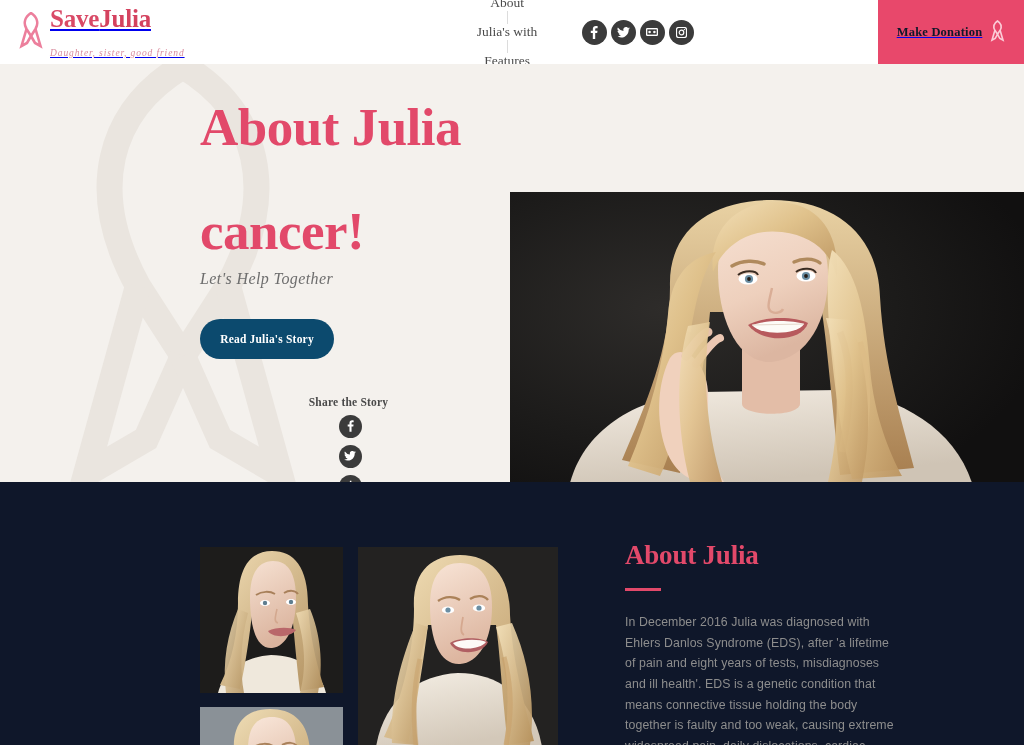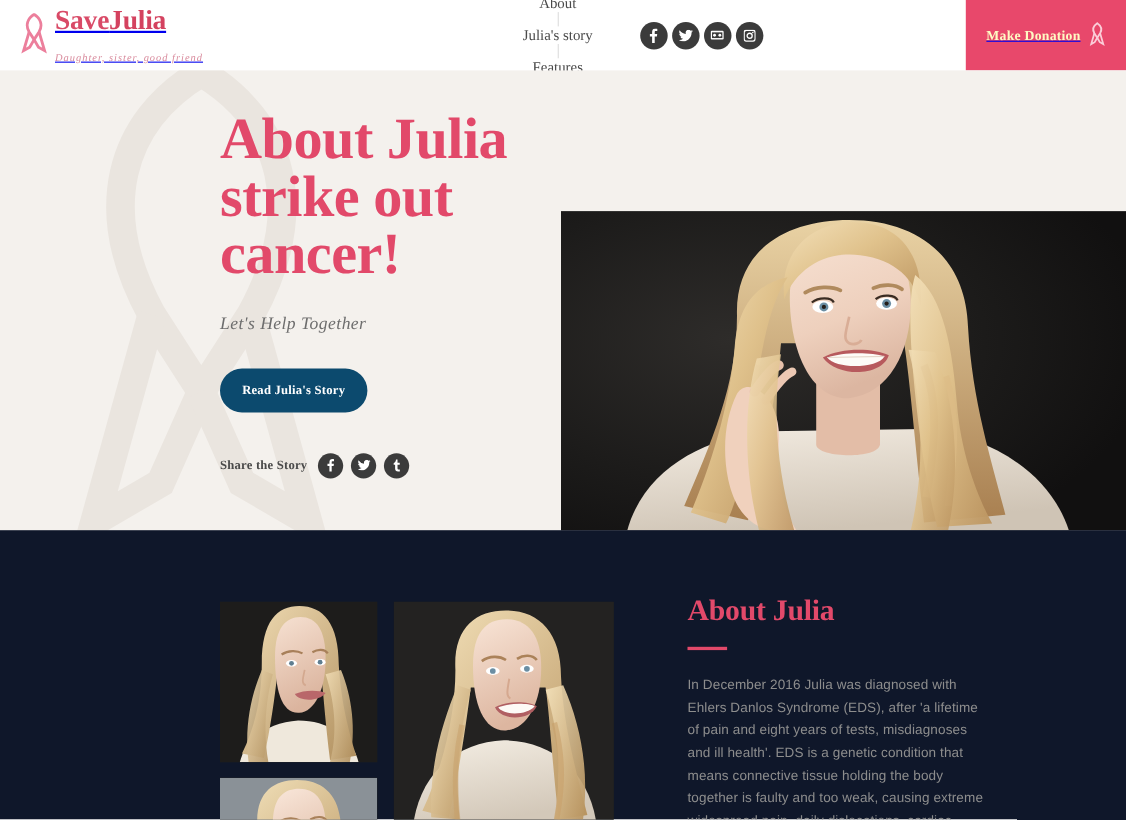--- a/index.html
+++ b/index.html
@@ -71,21 +71,21 @@
   .donate-btn {
     position: absolute; right: 0; top: 0;
     width: 146px; height: 64px;
     background: #e8486b;
     display: flex; align-items: center; justify-content: center;
     gap: 8px;
     cursor: pointer;
   }
   .donate-label {
     font-family: "Liberation Serif", serif;
-    font-size: 12.5px; font-weight: bold; color: #fef9c3;
+    font-size: 12.5px; font-weight: bold; color: #0f172a;
     letter-spacing: 0.2px;
   }
   .donate-ribbon { width: 15px; height: 24px; }
 
   
   .hero {
     position: relative;
     width: 1024px; height: 418px;
     background: #f4f1ed;
     overflow: hidden;
@@ -103,21 +103,21 @@
   }
   .hero-h1 {
     font-family: "Liberation Serif", serif;
     font-weight: bold;
     font-size: 53px;
     line-height: 0.98;
     color: #e2496a;
     letter-spacing: -0.5px;
   }
   .hero-sub {
-    margin-top: 28px;
+    margin-top: 12px;
     font-family: "Liberation Serif", serif;
     font-style: italic;
     font-size: 16px;
     color: #6d6d6d;
     letter-spacing: 0.4px;
   }
   .hero-cta {
     display: inline-flex; align-items: center; justify-content: center;
     margin-top: 31px;
     width: 134px; height: 40px;
@@ -126,20 +126,21 @@
     color: #ffffff;
     font-family: "Liberation Serif", serif;
     font-weight: bold;
     font-size: 11.5px;
     letter-spacing: 0.2px;
     border: none; cursor: pointer;
   }
   .share-row {
     display: flex; align-items: center; gap: 7px;
     margin-top: 37px;
+    flex-direction: column;
   }
   .share-label {
     font-family: "Liberation Serif", serif;
     font-weight: bold;
     font-size: 11.5px;
     color: #4a4a4a;
     letter-spacing: 0.2px;
     margin-right: 3px;
   }
   .share-row .soc { width: 23px; height: 23px; }
@@ -205,21 +206,21 @@
       <span class="logo-title"><span>Save</span><span class="lt-b">Julia</span></span>
       <span class="logo-tag">Daughter, sister, good friend</span>
     </span>
   </a>
 
   <nav class="nav">
     <a class="nav-item active" href="#">Home</a>
     <span class="nav-sep"></span>
     <a class="nav-item" href="#">About</a>
     <span class="nav-sep"></span>
-    <a class="nav-item" href="#">Julia's story</a>
+    <a class="nav-item" href="#">Julia's with</a>
     <span class="nav-sep"></span>
     <a class="nav-item" href="#">Features</a>
     <span class="nav-sep"></span>
     <a class="nav-item" href="#">Send a Message</a>
   </nav>
 
   <div class="social-row">
     <a class="soc" href="#">
       <svg width="8" height="13" viewBox="0 0 8 13">
           <path d="M5.2 13V7.1h2l.3-2.3h-2.3V3.3c0-.66.18-1.1 1.13-1.1H7.6V.09C7.38.06 6.65 0 5.8 0 4.03 0 2.82 1.08 2.82 3.07V4.8H.8v2.3h2.02V13z" fill="#fff"></path>
@@ -261,21 +262,21 @@
 
   <svg class="hero-watermark" viewBox="0 0 250 440">
     <path d="M125 10 C50 55 28 135 80 230 L125 300 L170 230 C222 135 200 55 125 10 Z" fill="none" stroke="#eae5df" stroke-width="26"></path>
     <path d="M80 230 L28 418 L88 383 L125 300" fill="none" stroke="#eae5df" stroke-width="26"></path>
     <path d="M170 230 L222 418 L162 383 L125 300" fill="none" stroke="#eae5df" stroke-width="26"></path>
   </svg>
 
   <div class="hero-left">
     <h1 class="hero-h1">
       <span>About Julia</span><br>
-      <span>strike out</span><br>
+      <br>
       <span>cancer!</span>
     </h1>
     <div class="hero-sub">Let's Help Together</div>
 
     <button class="hero-cta">Read Julia's Story</button>
 
     <div class="share-row">
       <span class="share-label">Share the Story</span>
       <a class="soc" href="#">
         <svg width="7" height="12" viewBox="0 0 8 13">

